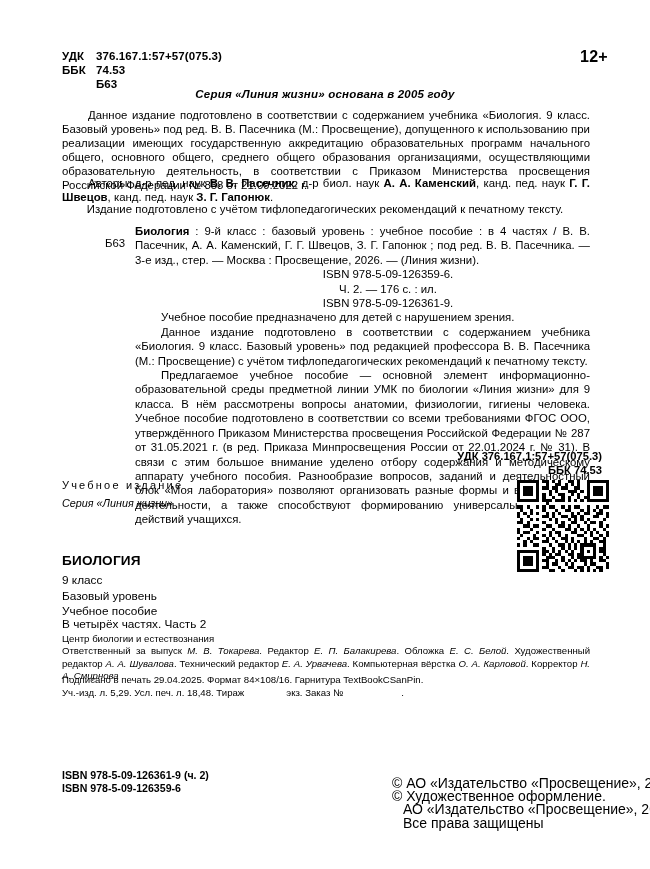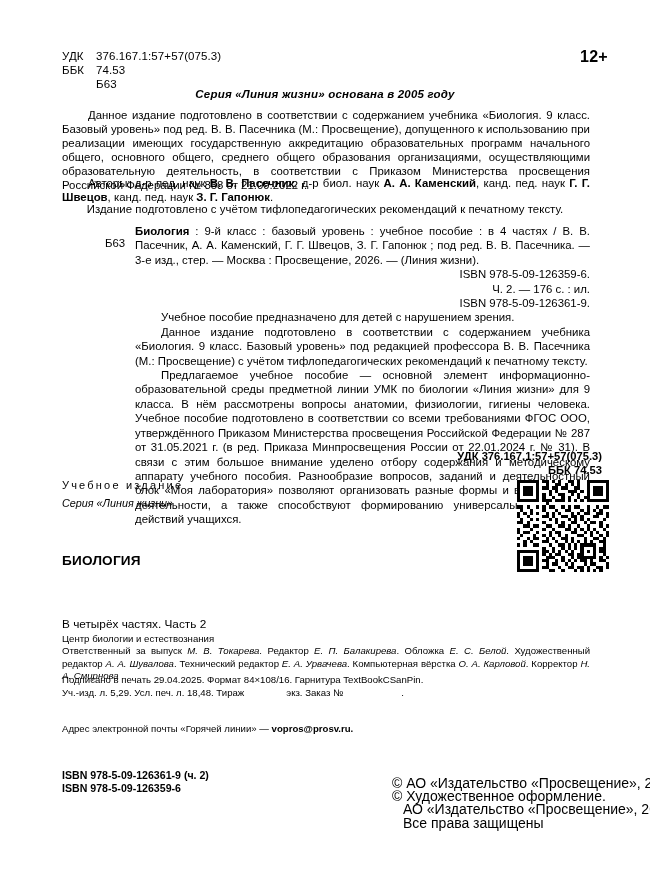--- a/index.html
+++ b/index.html
@@ -24,21 +24,21 @@
 
   
   .udk-block {
     position: absolute;
     left: 62px;
     top: 49px;
     font-size: 11.5px;
     line-height: 14px;
     letter-spacing: 0.1px;
   }
-  .udk-row { display: flex; }
+  .udk-row { display: flex; font-weight: bold; }
   .udk-key { width: 34px; flex: none; }
   .udk-val { white-space: nowrap; }
   .udk-bbk-code { margin-left: 34px; }
 
   .age-badge {
     position: absolute;
     right: 42px;
     top: 48px;
     font-size: 16px;
     font-weight: bold;
@@ -108,21 +108,21 @@
     top: 224px;
     width: 455px;
     font-size: 11.4px;
     line-height: 14.4px;
     text-align: justify;
   }
   .bib-body .first-line { text-indent: 51px; }
   .bib-indent {
     display: block;
     text-indent: 51px;
-    text-align: right;
+    text-align: center;
   }
   .bib-para {
     display: block;
     text-indent: 26px;
     text-align: justify;
     margin-top: 0;
   }
   .bib-body b { font-weight: bold; }
 
   
@@ -304,20 +304,25 @@
 
   <div class="udk-repeat">
     <span class="r">УДК 376.167.1:57+57(075.3)</span>
     <span class="r">ББК 74.53</span>
   </div>
 
   <div class="imprint-label">Учебное издание</div>
   <div class="imprint-series">Серия «Линия жизни»</div>
 
   <div class="book-title">БИОЛОГИЯ</div>
+  <div class="book-meta">
+    <div>9 класс</div>
+    <div>Базовый уровень</div>
+    <div>Учебное пособие</div>
+  </div>
   <div class="book-parts">В четырёх частях. Часть 2</div>
 
   <div class="qr-wrap">
     <svg viewBox="0 0 29 29" shape-rendering="crispEdges" aria-hidden="true">
       <rect width="29" height="29" fill="#ffffff"></rect>
       <g fill="#000000">
 
         <rect x="0" y="0" width="7" height="1"></rect>
           <rect x="0" y="6" width="7" height="1"></rect>
         <rect x="0" y="0" width="1" height="7"></rect>
@@ -545,23 +550,20 @@
     <span class="line1">Центр биологии и естествознания</span>
     <span>Ответственный за выпуск </span><i>М. В. Токарева</i><span>. Редактор </span><i>Е. П. Балакирева</i><span>. Обложка </span><i>Е. С. Белой</i><span>. Художественный редактор </span><i>А. А. Шувалова</i><span>. Технический редактор </span><i>Е. А. Урвачева</i><span>. Компьютерная вёрстка </span><i>О. А. Карловой</i><span>. Корректор </span><i>Н. А. Смирнова</i>
   </div>
 
   <div class="print-info">
     <span class="r">Подписано в печать 29.04.2025. Формат 84×108/16. Гарнитура TextBookCSanPin.</span>
     <span class="r"><span>Уч.-изд. л. 5,29. Усл. печ. л. 18,48. Тираж</span><span class="gap-sm"></span><span>экз. Заказ №</span><span class="gap-lg"></span><span>.</span></span>
   </div>
 
 
-  <div class="hotline">
-    <span>Адрес электронной почты «Горячей линии» — </span><b>vopros@prosv.ru.</b>
-  </div>
 
   <div class="isbn-block">
     <span class="r">ISBN 978-5-09-126361-9 (ч. 2)</span>
     <span class="r">ISBN 978-5-09-126359-6</span>
   </div>
 
   <div class="copyright-block">
     <span class="r">© АО «Издательство «Просвещение», 2024</span>
     <span class="r">© Художественное оформление.</span>
     <span class="r ind">АО «Издательство «Просвещение», 2024</span>

